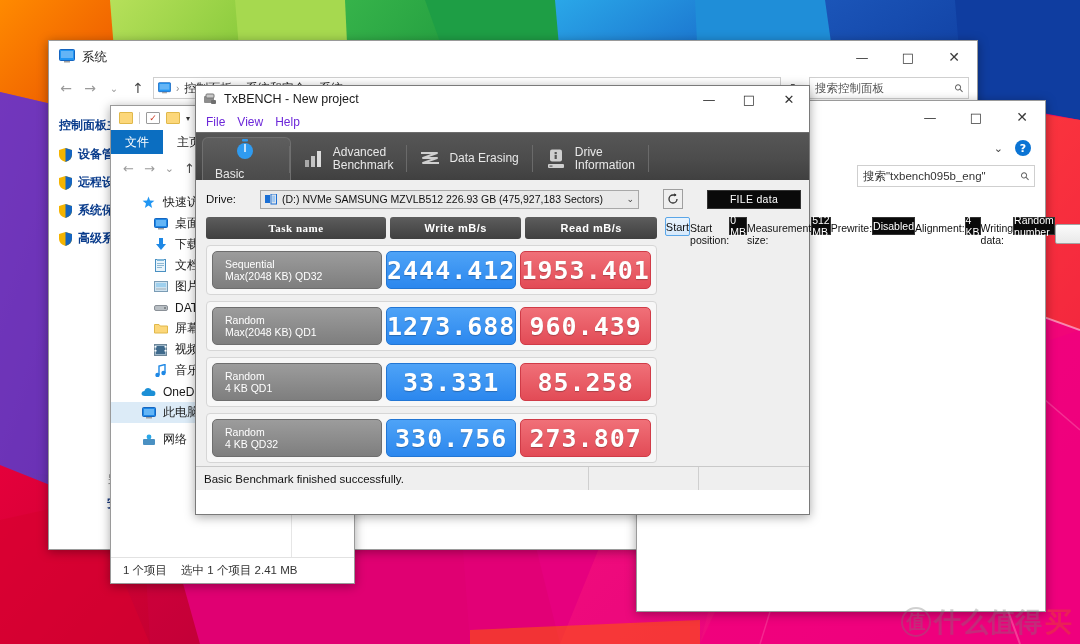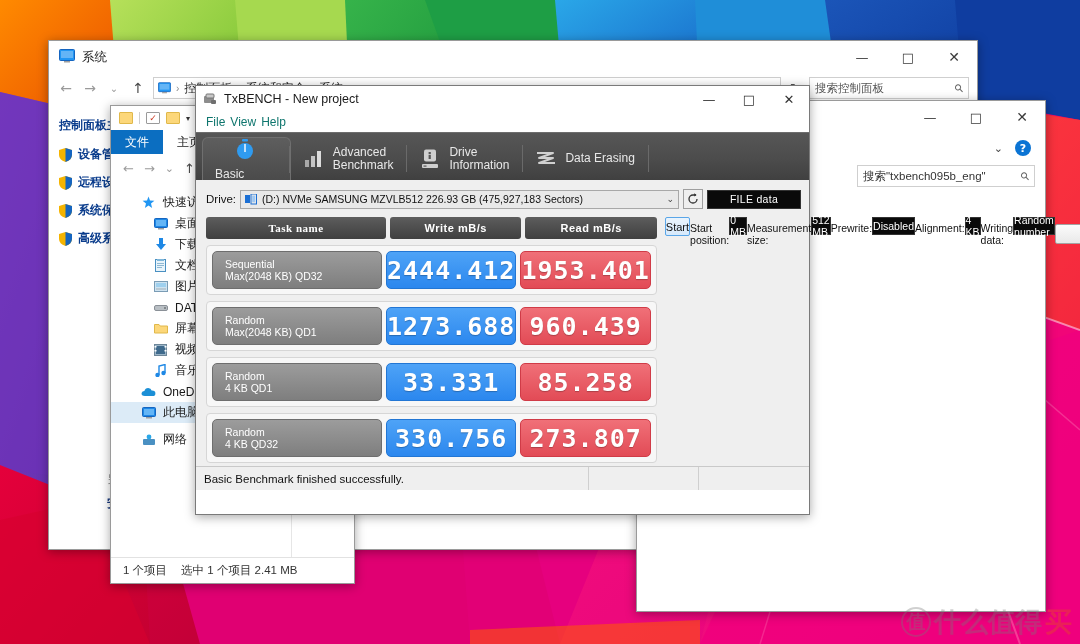--- a/index.html
+++ b/index.html
@@ -101,41 +101,41 @@
                 gap:14px; padding-left:12px; font-size:11.5px; color:#333; background:#fff;}
   .exp-vsplit { position:absolute; left:180px; top:137px; bottom:26px; width:1px; background:#e6e6e6;}
 
   
   #tx { left:195px; top:85px; width:615px; height:430px; border:1px solid #7a7a7a;}
   #tx .tx-caption { height:26px; display:flex; align-items:center; padding-left:8px; background:#fff;}
   .tx-title { font-size:12.5px; color:#1a1a1a; margin-left:7px;}
   .tx-cap-btns { margin-left:auto; display:flex; }
   .tx-cap-btn { width:40px; height:26px; display:flex; align-items:center; justify-content:center;
                 font-size:13px; color:#333; font-family:"DejaVu Sans", sans-serif;}
-  .tx-menu { height:20px; display:flex; align-items:center; gap:5px; padding-left:10px;
-             font-size:12px; color:#0f766e; background:#fff;}
+  .tx-menu { height:20px; display:flex; align-items:center; gap:12px; padding-left:10px;
+             font-size:12px; color:#6d28d9; background:#fff;}
   .tx-tabs {
     height:48px; display:flex; align-items:stretch; padding:4px 6px 0 6px;
     background:linear-gradient(#565656,#4c4c4c 55%,#404040);
     border-top:1px solid #6d6d6d;
   }
   .tx-tab { display:flex; align-items:center; gap:8px; padding:0 14px 0 12px;
             color:#e8e8e8; font-size:12px; line-height:13px; position:relative;}
   .tx-tab.active {
     background:linear-gradient(#5e5e5e,#4a4a4a);
     border:1px solid #6f6f6f; border-bottom:none;
     border-radius:6px 6px 0 0;
     margin-bottom:-1px;
     flex-direction:column;
   }
   .tx-tab .divider { position:absolute; right:0; top:8px; bottom:8px; width:1px; background:#6a6a6a;}
   .tab-ico { width:22px; height:22px; flex:0 0 22px; display:flex; align-items:center; justify-content:center;}
   .tx-tab-label span { display:block; }
   .tx-main { background:#efefef; height:calc(100% - 94px - 24px); padding:0; position:relative;}
-  .drive-row { display:flex; align-items:center; gap:4px; padding:9px 8px 6px 10px;}
+  .drive-row { display:flex; align-items:center; gap:24px; padding:9px 8px 6px 10px;}
   .drive-label { font-size:11.5px; color:#111; }
   .drive-select {
     flex:1; height:19px; background:#e9e9e9; border:1px solid #a8a8a8;
     display:flex; align-items:center; gap:5px; padding:0 4px; font-size:10.5px; color:#111;
   }
   .drive-ico { width:12px; height:11px; flex:0 0 12px;}
   .drive-caret { margin-left:auto; font-size:9px; color:#444;}
   .refresh-btn { width:20px; height:20px; border:1px solid #9f9f9f; background:#efefef;
                  display:flex; align-items:center; justify-content:center; font-size:11px; color:#333;}
   .filemode {
@@ -596,42 +596,42 @@
           </svg>
       </span>
       <span class="tx-tab-label">
         <span>Advanced</span>
         <span>Benchmark</span>
       </span>
       <i class="divider"></i>
     </div>
     <div class="tx-tab">
       <span class="tab-ico">
+        <svg width="22" height="18" viewBox="0 0 22 18">
+            <path d="M2 3 H18 L4 8 H18 L4 13 H20" stroke="#d0d0d0" stroke-width="2" fill="none" stroke-linejoin="round"></path>
+          </svg>
+      </span>
+      <span class="tx-tab-label">
+        <span>Data Erasing</span>
+      </span>
+      <i class="divider"></i>
+    </div>
+    <div class="tx-tab">
+      <span class="tab-ico">
         <svg width="18" height="20" viewBox="0 0 18 20">
             <rect x="3" y="0.5" width="12" height="12" rx="2" fill="#cfcfcf"></rect>
             <rect x="7.6" y="3" width="2.2" height="2.2" fill="#555"></rect>
             <rect x="7.6" y="6" width="2.2" height="4" fill="#555"></rect>
             <rect x="1" y="15" width="16" height="4" rx="1" fill="#cfcfcf"></rect>
             <rect x="2.5" y="16.4" width="3" height="1.4" fill="#6a6a6a"></rect>
           </svg>
       </span>
       <span class="tx-tab-label">
         <span>Drive</span>
         <span>Information</span>
-      </span>
-      <i class="divider"></i>
-    </div>
-    <div class="tx-tab">
-      <span class="tab-ico">
-        <svg width="22" height="18" viewBox="0 0 22 18">
-            <path d="M2 3 H18 L4 8 H18 L4 13 H20" stroke="#d0d0d0" stroke-width="2" fill="none" stroke-linejoin="round"></path>
-          </svg>
-      </span>
-      <span class="tx-tab-label">
-        <span>Data Erasing</span>
       </span>
       <i class="divider"></i>
     </div>
   </div>
 
   <div class="tx-main">
     <div class="drive-row">
       <span class="drive-label">Drive:</span>
       <div class="drive-select">
         <span class="drive-ico">

